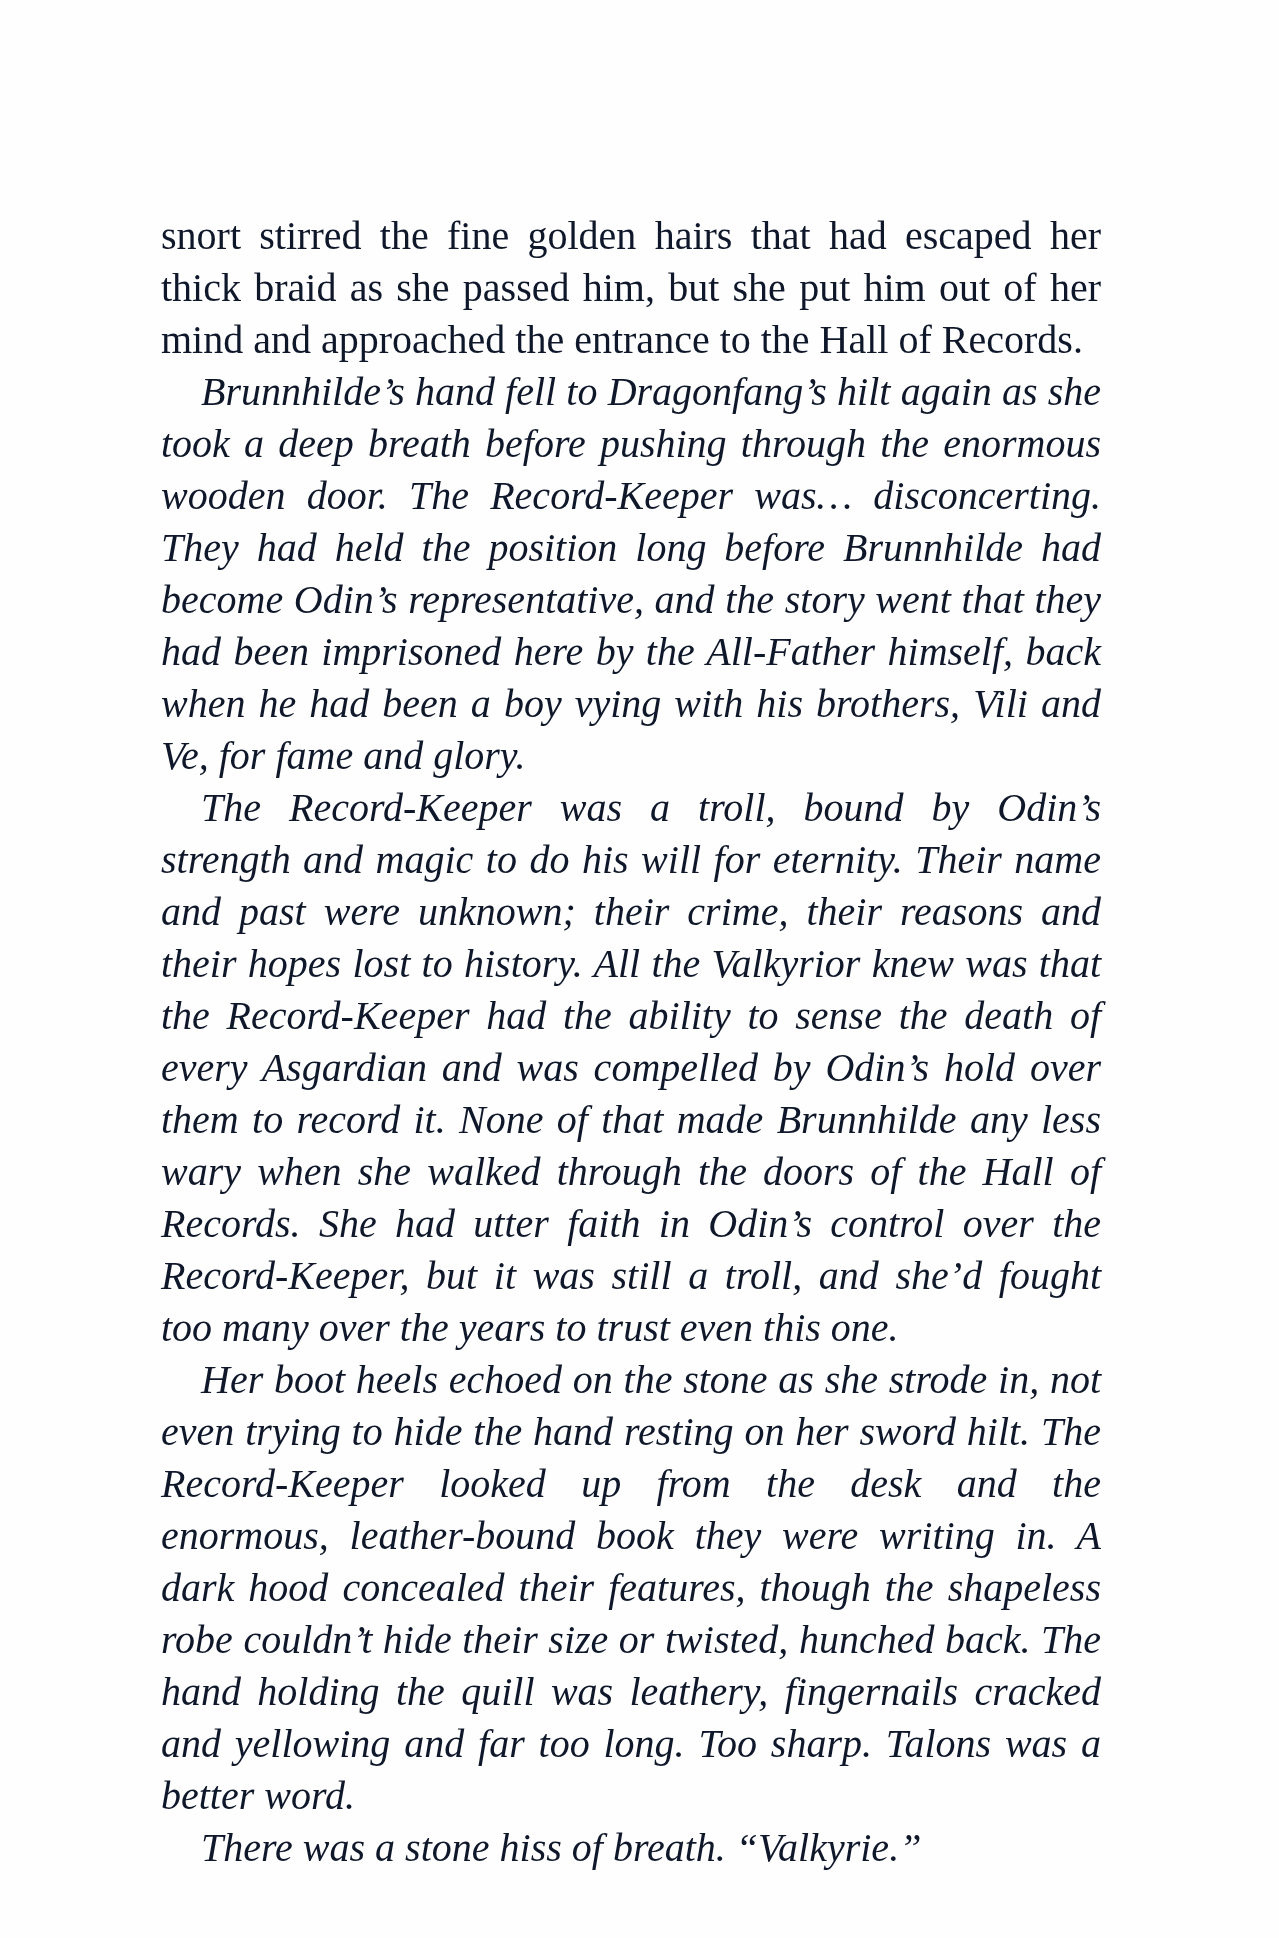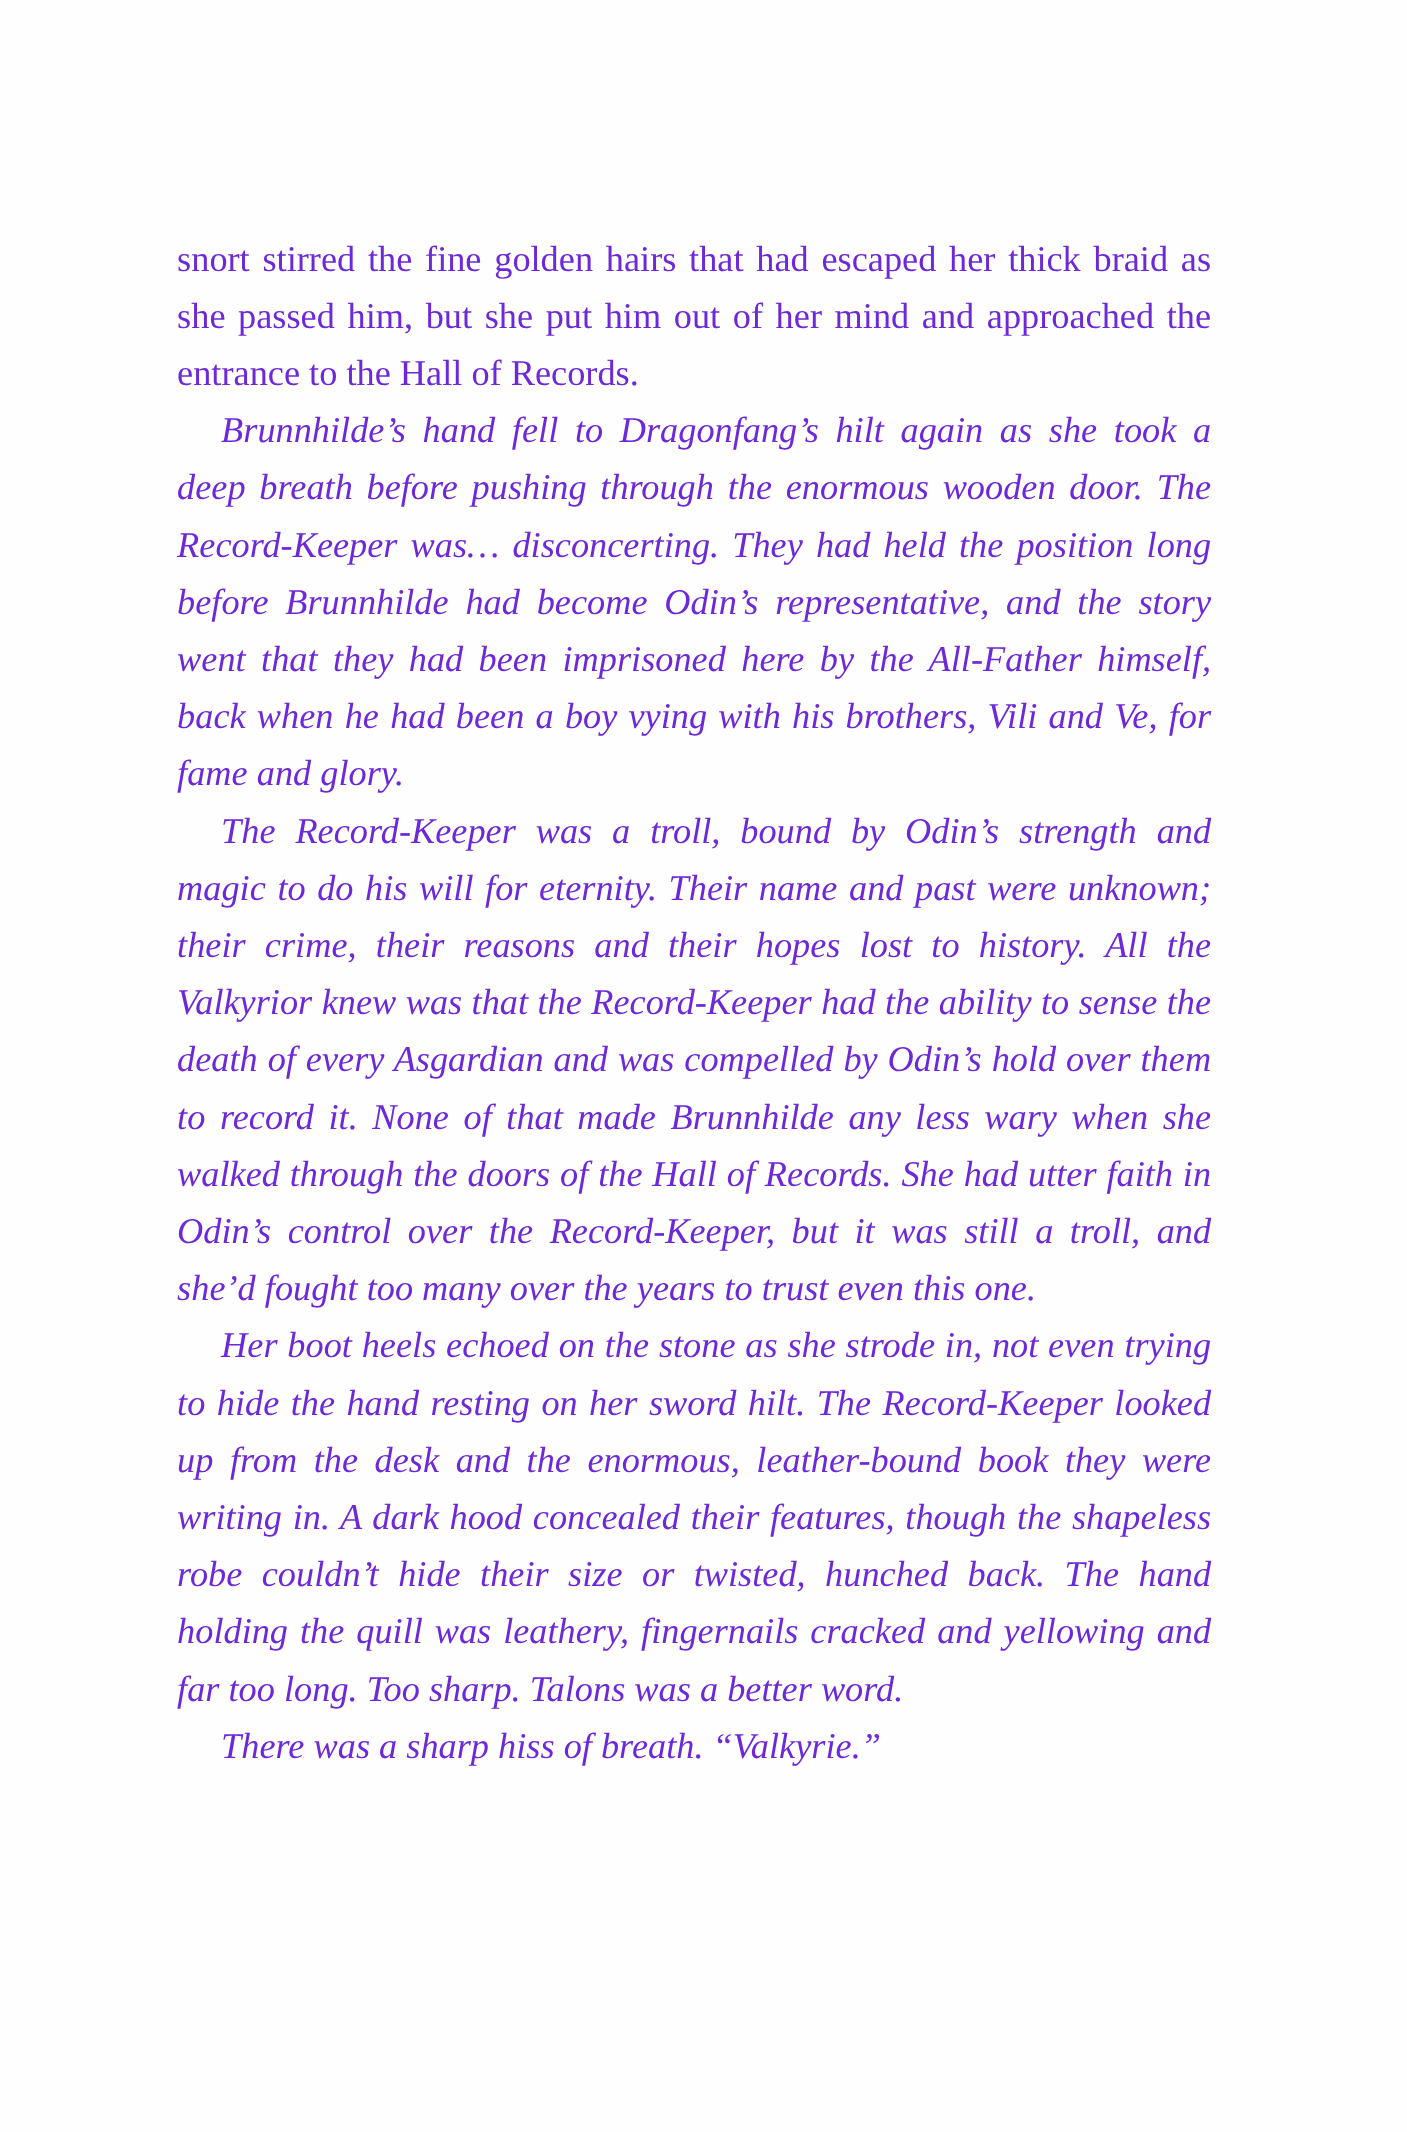--- a/index.html
+++ b/index.html
@@ -11,23 +11,23 @@
     height: 1938px;
     background: #fefefe;
     overflow: hidden;
     position: relative;
   }
   .book-page {
     position: absolute;
     top: 210px;
     left: 161px;
     width: 940px;
-    color: #6d28d9;
+    color: #0f172a;
     font-family: "Liberation Serif", serif;
-    font-size: 33px;
+    font-size: 40px;
     line-height: 52px;
     text-align: justify;
     text-justify: inter-word;
     hyphens: none;
     -webkit-hyphens: none;
   }
   .para {
     margin: 0;
     padding: 0;
   }
@@ -40,14 +40,14 @@
   }
 </style>
 </head>
 <body>
 
 <div class="book-page">
   <p class="para no-indent">snort stirred the fine golden hairs that had escaped her thick braid as she passed him, but she put him out of her mind and approached the entrance to the Hall of Records.</p>
   <p class="para indent">Brunnhilde’s hand fell to Dragonfang’s hilt again as she took a deep breath before pushing through the enormous wooden door. The Record-Keeper was… disconcerting. They had held the position long before Brunnhilde had become Odin’s representative, and the story went that they had been imprisoned here by the All-Father himself, back when he had been a boy vying with his brothers, Vili and Ve, for fame and glory.</p>
   <p class="para indent">The Record-Keeper was a troll, bound by Odin’s strength and magic to do his will for eternity. Their name and past were unknown; their crime, their reasons and their hopes lost to history. All the Valkyrior knew was that the Record-Keeper had the ability to sense the death of every Asgardian and was compelled by Odin’s hold over them to record it. None of that made Brunnhilde any less wary when she walked through the doors of the Hall of Records. She had utter faith in Odin’s control over the Record-Keeper, but it was still a troll, and she’d fought too many over the years to trust even this one.</p>
   <p class="para indent">Her boot heels echoed on the stone as she strode in, not even trying to hide the hand resting on her sword hilt. The Record-Keeper looked up from the desk and the enormous, leather-bound book they were writing in. A dark hood concealed their features, though the shapeless robe couldn’t hide their size or twisted, hunched back. The hand holding the quill was leathery, fingernails cracked and yellowing and far too long. Too sharp. Talons was a better word.</p>
-  <p class="para indent">There was a sharp hiss of breath. “Valkyrie.”</p>
+  <p class="para indent">There was a stone hiss of breath. “Valkyrie.”</p>
 </div>
 
 </body></html>

